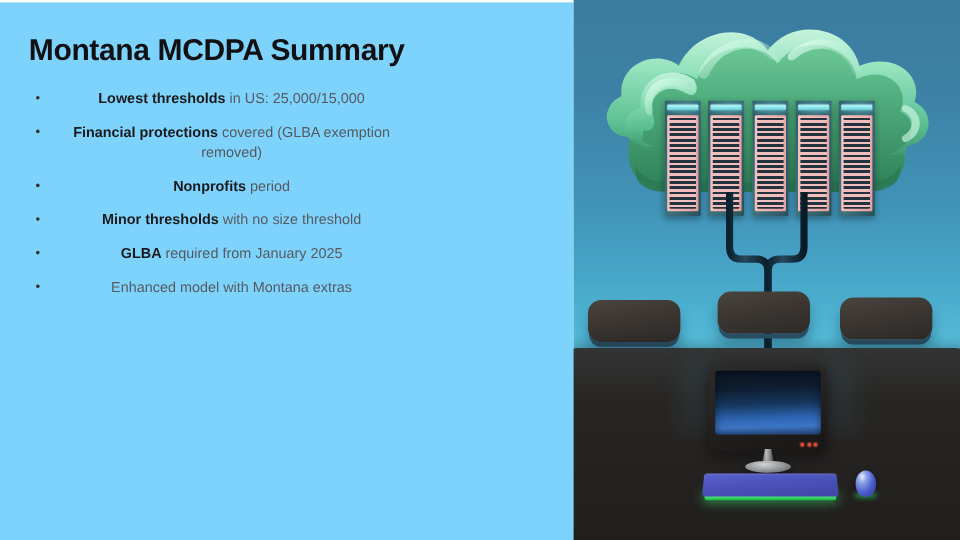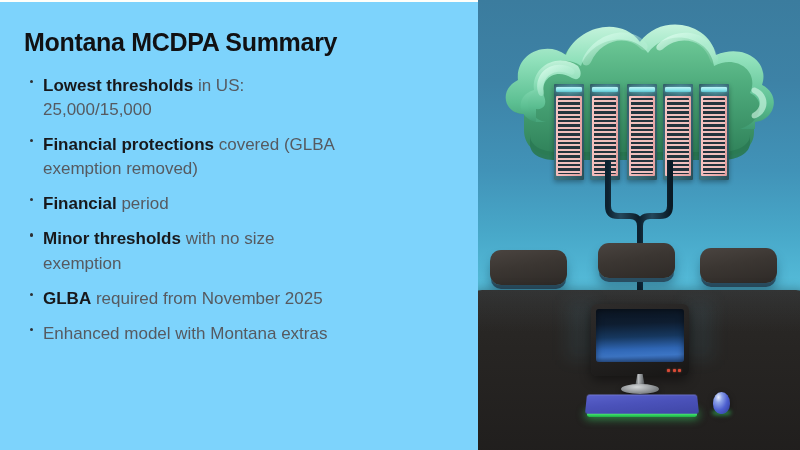--- a/index.html
+++ b/index.html
@@ -46,24 +46,25 @@
   .bullet-list {
     list-style: none;
     margin: 0;
     padding: 0;
   }
 
   .bullet-item {
     position: relative;
     padding-left: 19px;
     margin-bottom: 11px;
-    font-size: 17px;
+    font-size: 12px;
     line-height: 1.42;
     color: #4d5156;
     max-width: 300px;
+    text-align: center;
   }
   .bullet-item:last-child { margin-bottom: 14px; }
 
   .bullet-item::before {
     content: "";
     position: absolute;
     left: 6px;
     top: 6px;
     width: 3.2px;
     height: 3.2px;
@@ -344,27 +345,27 @@
     <h1 class="slide-title">Montana MCDPA Summary</h1>
 
     <ul class="bullet-list">
       <li class="bullet-item">
         <span class="bullet-lead">Lowest thresholds</span><span class="bullet-rest"> in US: 25,000/15,000</span>
       </li>
       <li class="bullet-item">
         <span class="bullet-lead">Financial protections</span><span class="bullet-rest"> covered (GLBA exemption removed)</span>
       </li>
       <li class="bullet-item">
-        <span class="bullet-lead">Financial</span><span class="bullet-rest"> period</span>
+        <span class="bullet-lead">Nonprofits</span><span class="bullet-rest"> period</span>
       </li>
       <li class="bullet-item">
-        <span class="bullet-lead">Minor thresholds</span><span class="bullet-rest"> with no size exemption</span>
+        <span class="bullet-lead">Minor thresholds</span><span class="bullet-rest"> with no size threshold</span>
       </li>
       <li class="bullet-item">
-        <span class="bullet-lead">GLBA</span><span class="bullet-rest"> required from November 2025</span>
+        <span class="bullet-lead">GLBA</span><span class="bullet-rest"> required from January 2025</span>
       </li>
       <li class="bullet-item">
         <span class="bullet-lead"></span><span class="bullet-rest">Enhanced model with Montana extras</span>
       </li>
     </ul>
   </div>
 
   <div class="image-panel">
 
     <div class="cloud-wrap">

